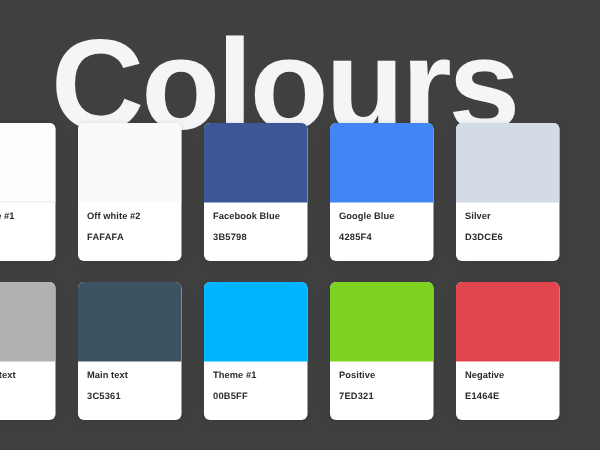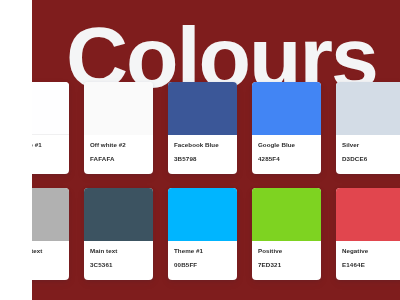--- a/index.html
+++ b/index.html
@@ -98,21 +98,21 @@
     color: #2B2B2B;
     line-height: 1.1;
     letter-spacing: 0.15px;
     margin: 0;
     white-space: nowrap;
   }
 </style>
 </head>
 <body>
 
-<div id="stage" style="background: #7f1d1d; margin-left: 32px;">
+<div id="stage" style="background: #404040;">
 
   <div id="watermark" style="color: rgb(244, 245, 246);">Colours</div>
 
   <div id="grid">
       <div class="card">
         <div class="swatch bordered" style="background: rgb(254, 254, 255);"></div>
         <div class="meta">
           <p class="name">Off white #1</p>
           <p class="hex">FEFEFF</p>
         </div>

